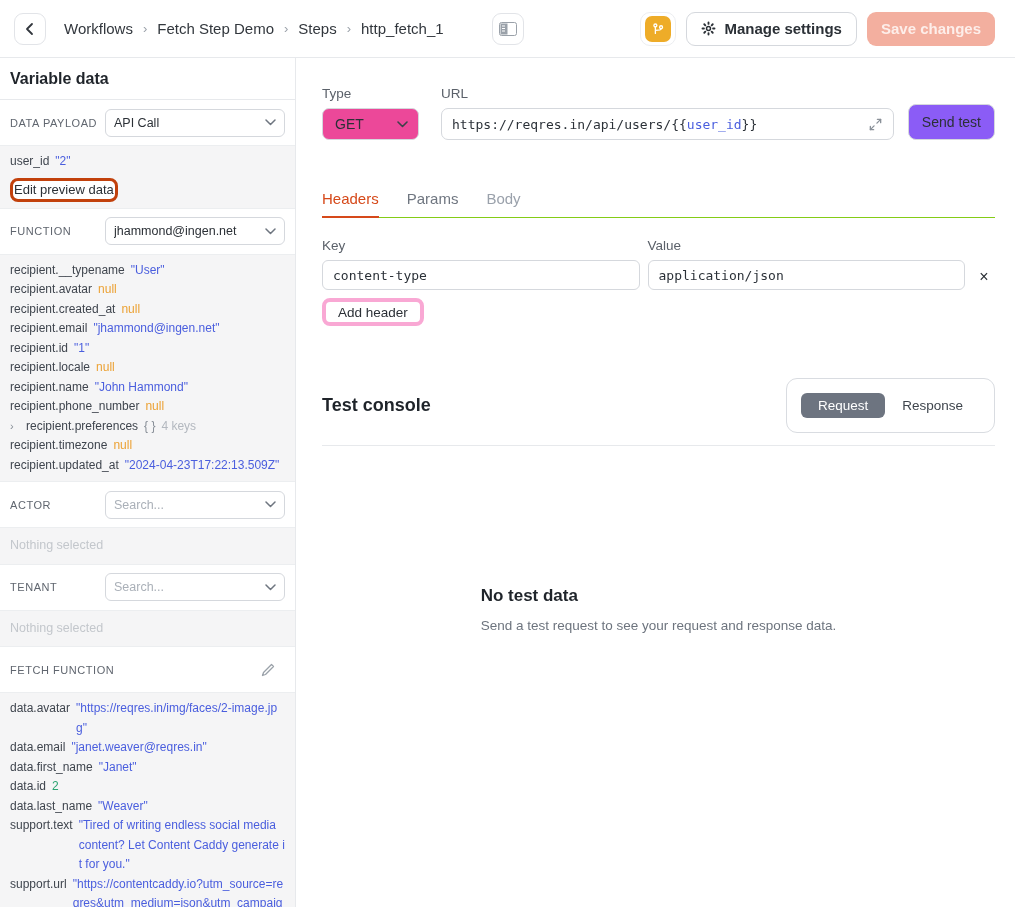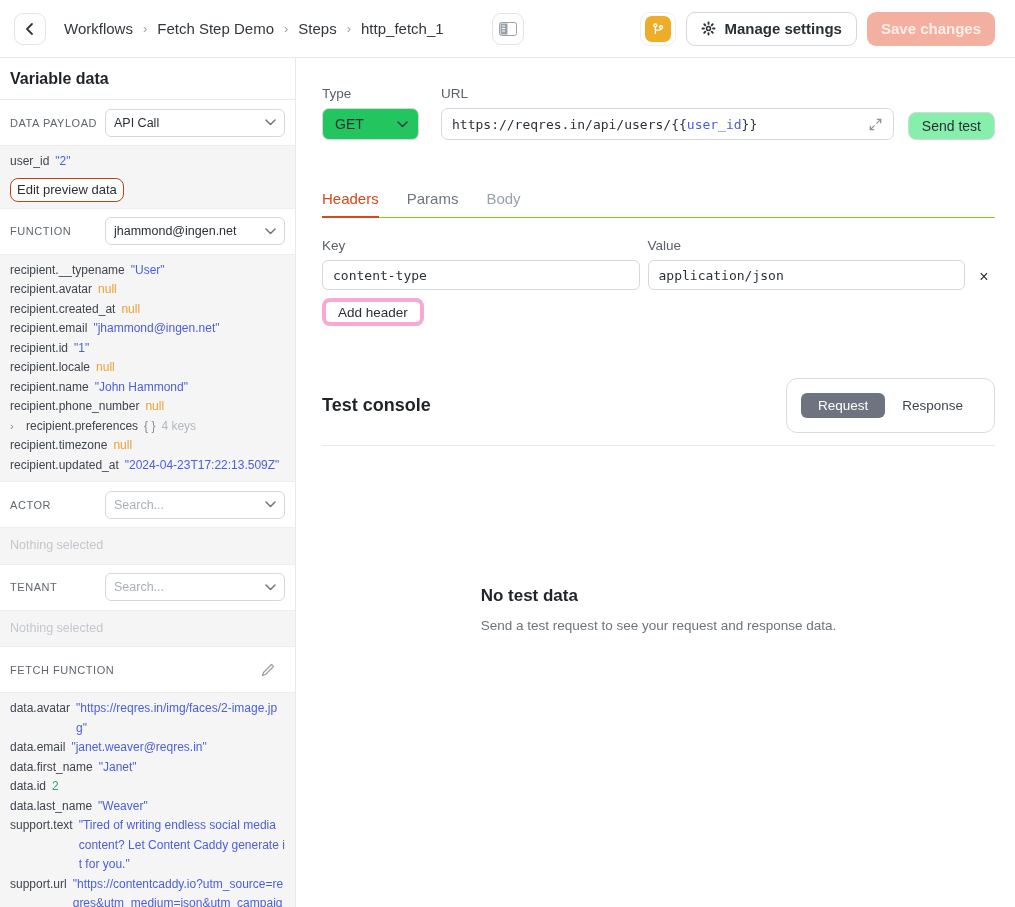--- a/index.html
+++ b/index.html
@@ -42,34 +42,34 @@
   .kv { display:flex; gap:6px; font-size:12px; line-height:19.5px; }
   .kv .k { color:#3f454e; white-space:nowrap; flex:none; }
   .kv .v { word-break:break-all; }
   .v-str { color:#4a5ede; }
   .v-null { color:#eca234; }
   .v-num { color:#2ba471; }
   .v-obj { color:#868d96; }
   .kv .count { color:#b3b8bf; }
   .disc { color:#868d96; flex:none; width:10px; font-size:11px; line-height:19.5px; }
   .empty-sel { color:#c3c7cc; font-size:12.5px; line-height:19.5px; padding:2px 0; }
-  .chip-btn { margin-top:6px; height:24px; padding:0 6px; border:1px solid #c2410c; border-radius:8px;
+  .chip-btn { margin-top:6px; height:24px; padding:0 1px; border:3px solid #c2410c; border-radius:8px;
     background:#fff; font-size:13px; color:#2b3036; font-family:inherit; cursor:pointer; }
 
   
   .req-row { display:flex; align-items:flex-end; gap:14px; }
   .fld-label { font-size:13.5px; color:#5b616a; margin-bottom:7px; }
   .method-select { width:97px; height:32px; border:1px solid #d5d8dd; border-radius:7px;
     display:flex; align-items:center; justify-content:space-between; padding:0 10px 0 12px;
-    font-size:14px; color:#2b3036; cursor:pointer; background:#22c55e; }
+    font-size:14px; color:#2b3036; cursor:pointer; background:#ec4899; }
   .url-col { flex:1; margin-left:8px; }
   .url-box { height:32px; border:1px solid #d5d8dd; border-radius:7px; display:flex; align-items:center;
     padding:0 10px; font-size:13px; color:#2b3138; background:#fff; }
   .url-box .txt { flex:1; white-space:nowrap; overflow:hidden; }
-  .send-btn { height:28px; padding:0 13px; border:1px solid #d5d8dd; border-radius:8px; background:#86efac;
+  .send-btn { height:36px; padding:0 13px; border:1px solid #d5d8dd; border-radius:8px; background:#8b5cf6;
     font-size:14px; color:#2b3036; font-family:inherit; cursor:pointer; flex:none; }
 
   .tabs { margin-top:50px; display:flex; gap:28px; border-bottom:1px solid #84cc16; }
   .tab { font-size:15px; padding-bottom:10px; cursor:pointer; position:relative; }
   .tab-active { color:#d6491a; }
   .tab-active::after { content:""; position:absolute; left:0; right:0; bottom:-1px; height:2px; background:#d6491a; }
   .tab-idle { color:#6f7680; }
   .tab-faint { color:#9aa1ab; }
 
   .hdr-grid { margin-top:20px; display:flex; gap:8px; }

